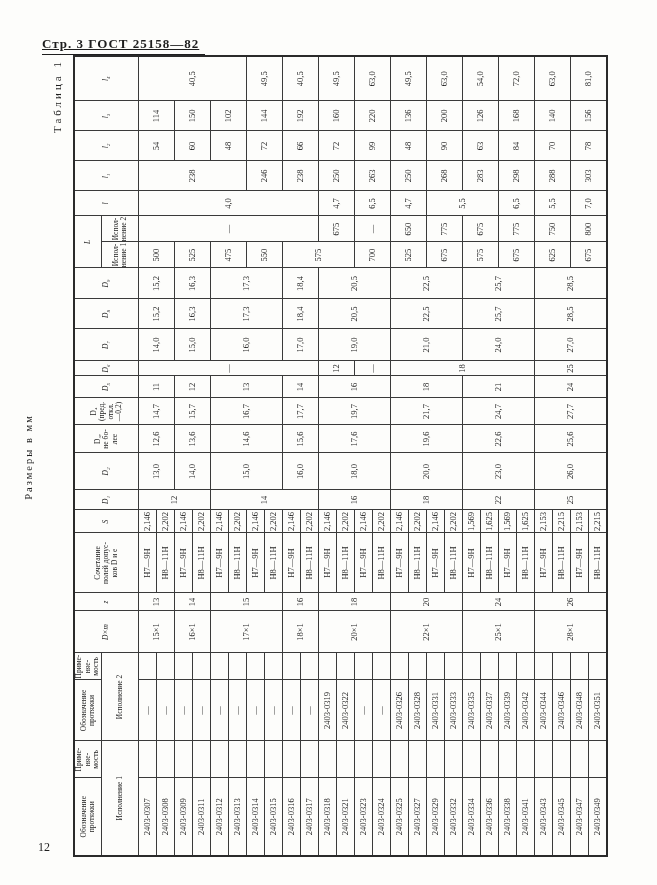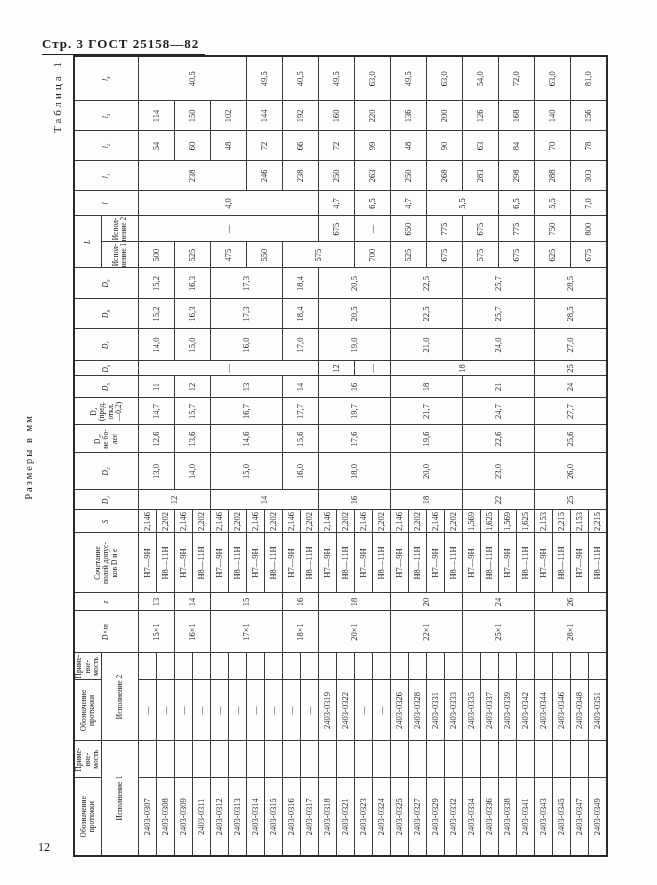--- a/index.html
+++ b/index.html
@@ -6,20 +6,21 @@
   body{
     width:657px;height:885px;position:relative;overflow:hidden;
     background:#fdfdfb;color:#1e1e1e;
     font-family:"Liberation Serif","DejaVu Serif",serif;
   }
   .doc-header{
     position:absolute;left:42px;top:36px;
     font-size:13px;font-weight:bold;letter-spacing:1px;
     border-bottom:1.6px solid #1e1e1e;padding:0 6px 2px 0;
     white-space:nowrap;
+    text-decoration:underline;
   }
   .page-number{
     position:absolute;left:38px;top:840px;
     font-size:12px;
   }
   
   .rot-wrap{
     position:absolute;left:0;top:0;
     width:800px;height:540px;
     transform-origin:0 0;

